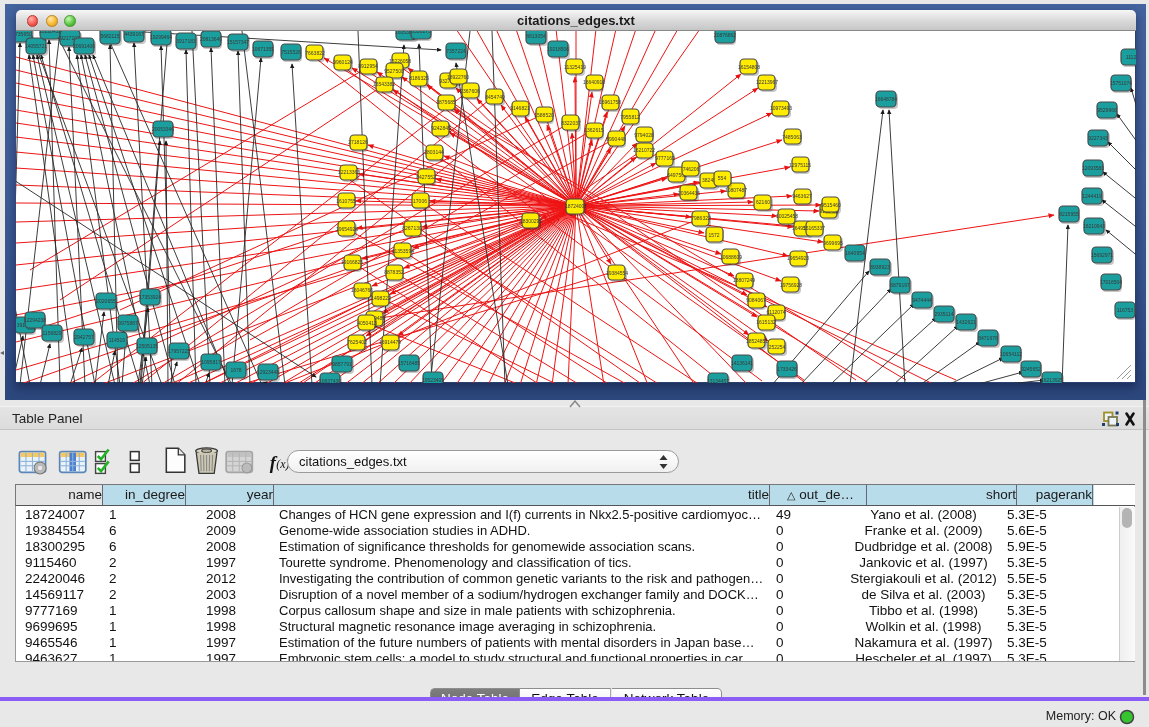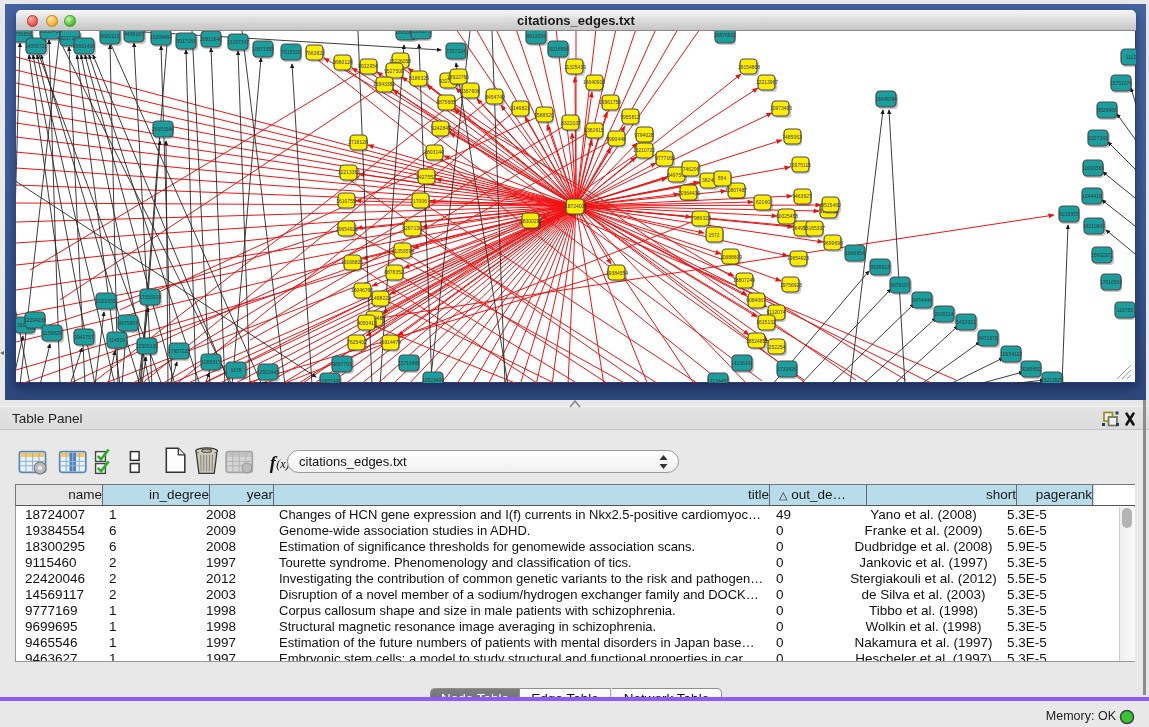--- a/index.html
+++ b/index.html
@@ -775,24 +775,24 @@
     </g>
     <text x="233" y="23" font-family="Liberation Serif,serif" font-style="italic" font-weight="bold" font-size="17" fill="#111">f</text>
     <text x="239" y="22" font-family="Liberation Serif,serif" font-style="italic" font-size="11" fill="#111">(x)</text>
   </svg>
 <div id="combo">citations_edges.txt<svg width="9" height="14" viewBox="0 0 9 14" style="position:absolute;right:10px;top:4px">
       <path d="M4.5,0 L8.5,5 L0.5,5 z" fill="#333"></path>
       <path d="M4.5,14 L8.5,9 L0.5,9 z" fill="#333"></path>
     </svg></div>
 <div id="thead">
  <div class="h" style="left:0;width:87px;background:#e4e4e4">name</div>
- <div class="h" style="left:100px;width:94px">in_degree</div>
+ <div class="h" style="left:76px;width:94px">in_degree</div>
  <div class="h" style="left:183px;width:75px">year</div>
  <div class="h" style="left:259px;width:495px">title</div>
- <div class="h" style="left:755px;width:96px;text-align:left;padding-left:8px"><span style="font-size:11px">△</span> out_de…</div>
+ <div class="h" style="left:755px;width:96px;text-align:left;padding-left:16px"><span style="font-size:11px">△</span> out_de…</div>
  <div class="h" style="left:829px;width:172px">short</div>
  <div class="h" style="left:986px;width:91px">pagerank</div>
  <div class="h" style="left:1078px;width:41px;border-right:none;background:#fff"></div>
 </div>
 <div id="tbody">
     <div class="tr" style="top:1px">
       <span class="c1">18724007</span>
       <span class="c2">1</span>
       <span class="c3">2008</span>
       <span class="c4">Changes of HCN gene expression and I(f) currents in Nkx2.5-positive cardiomyoc…</span>

